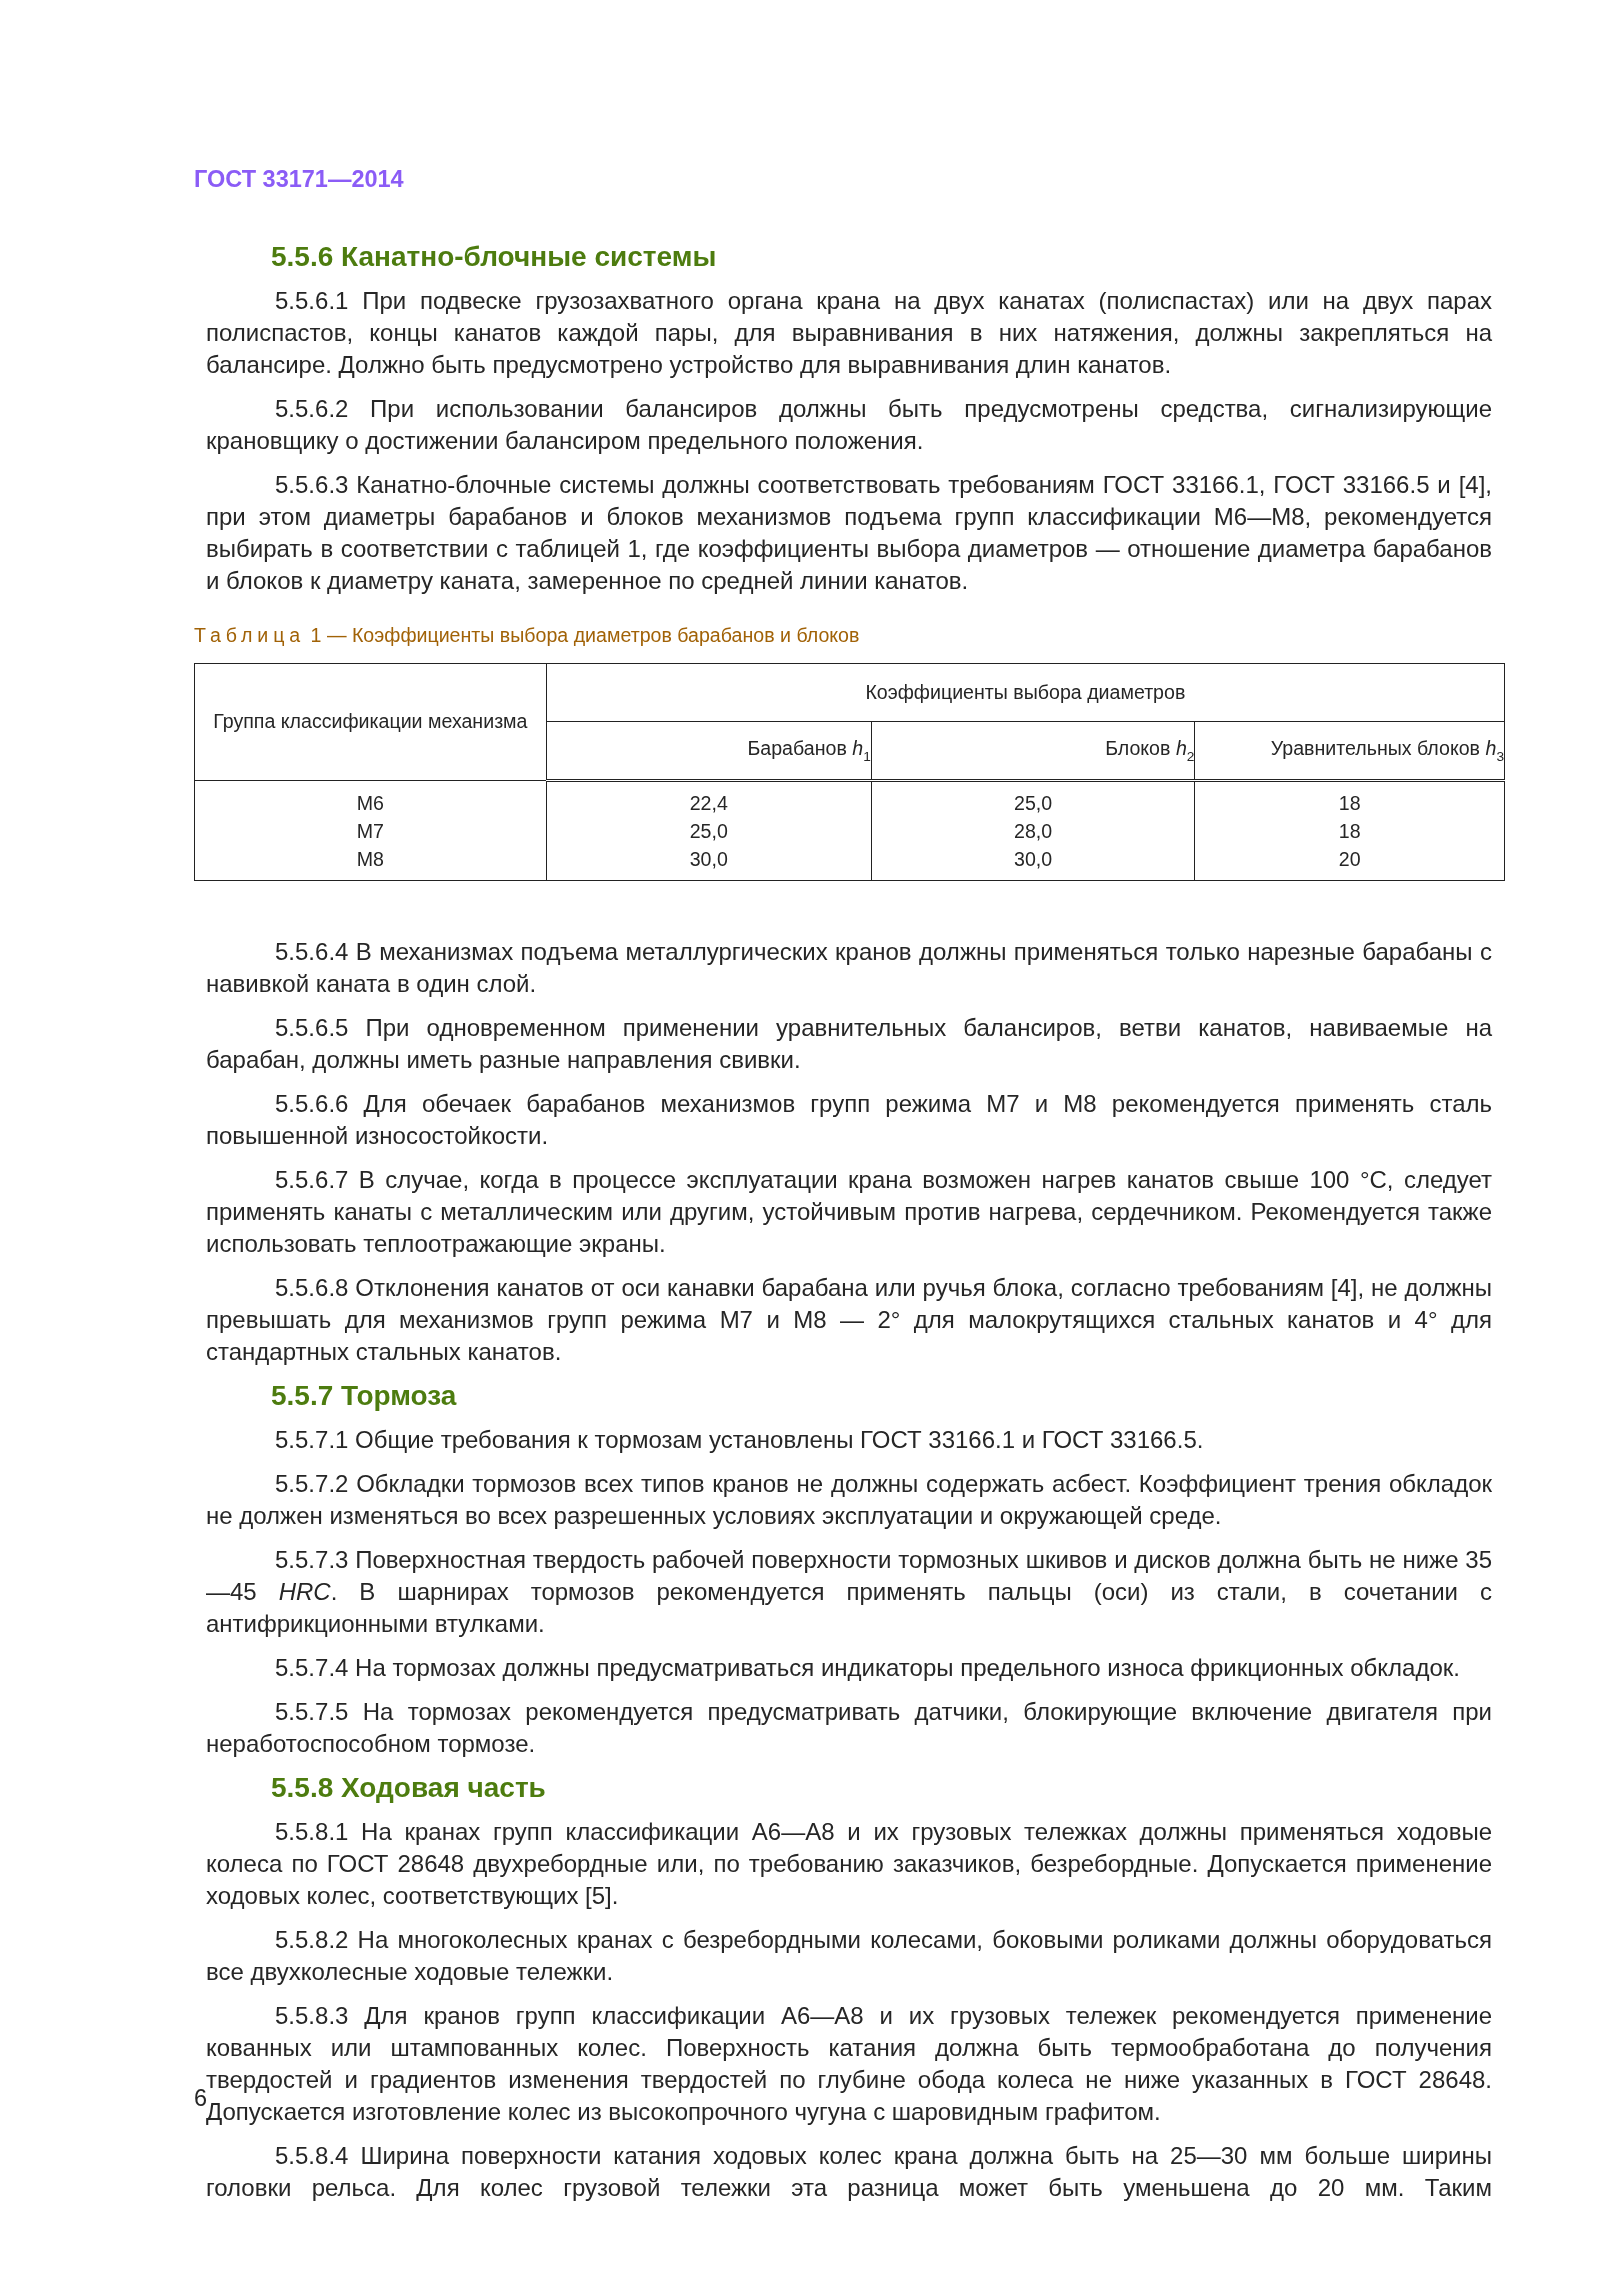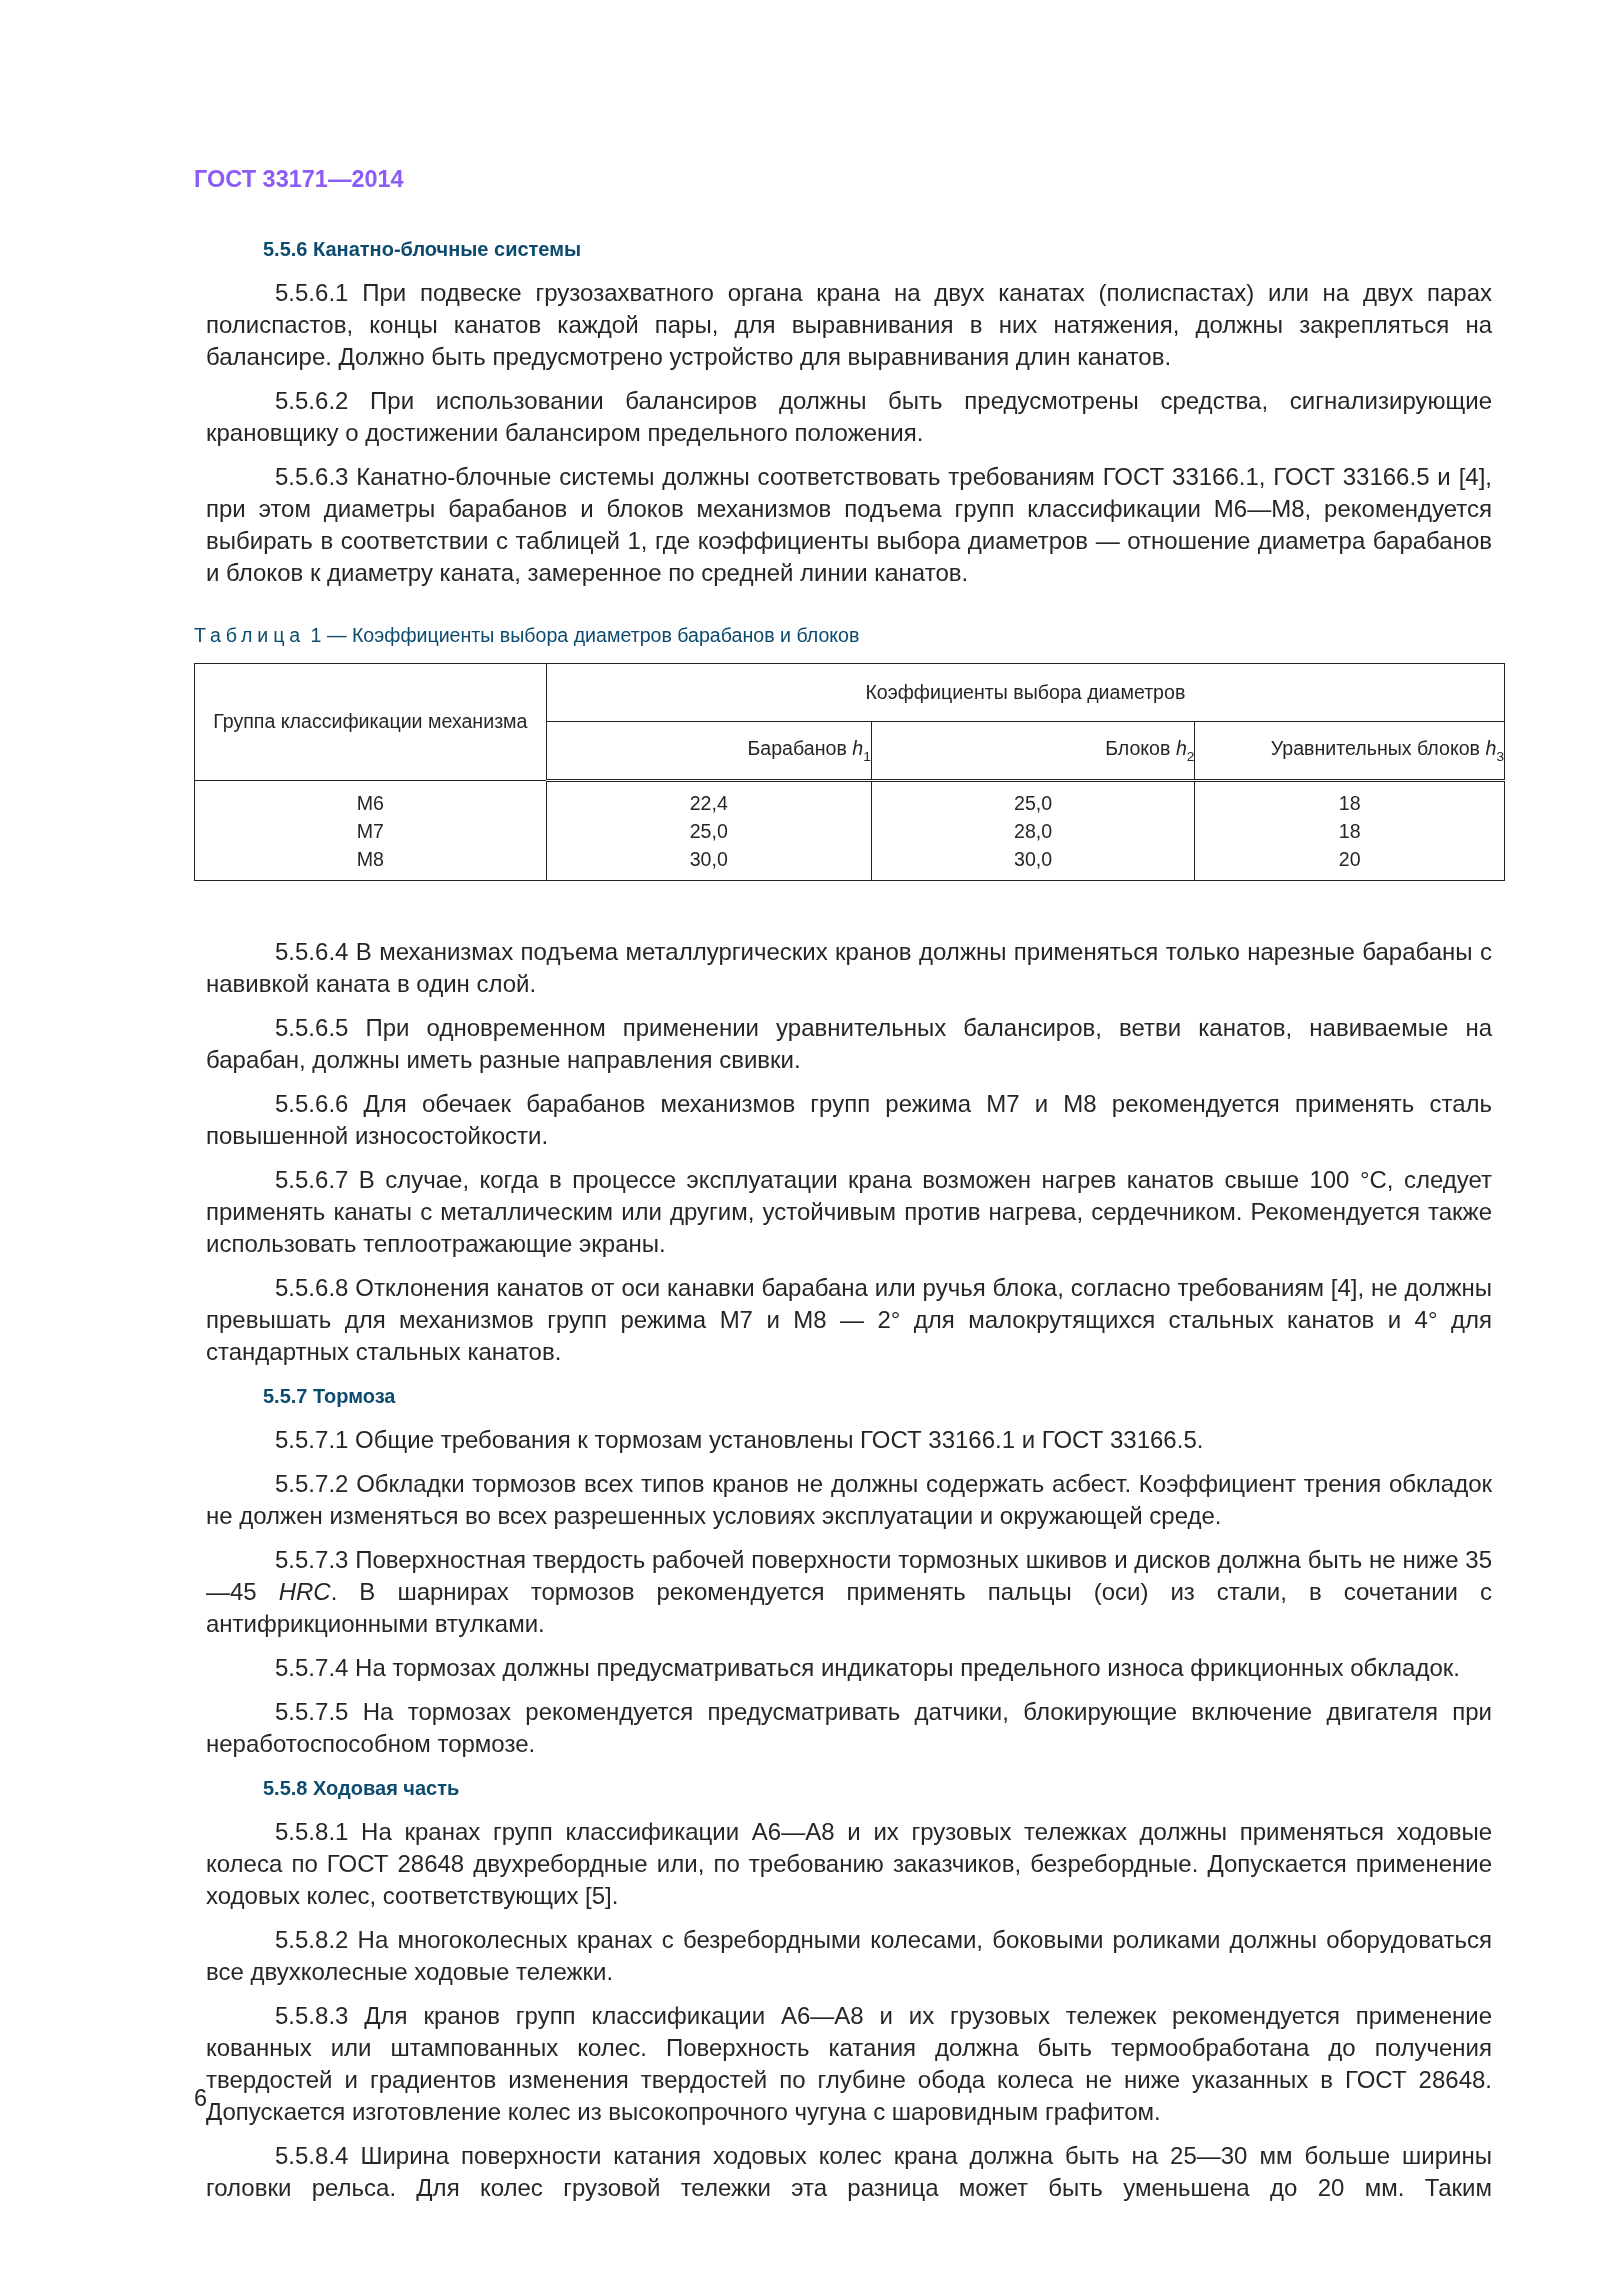--- a/index.html
+++ b/index.html
@@ -10,25 +10,25 @@
     .page { position: absolute; left: 194px; top: 0; width: 1310px; }
     .doc-title {
       position: absolute; top: 165px; left: 0;
       font-size: 23.5px; font-weight: bold; line-height: 29px; color: #8b5cf6;
     }
     .body-block {
       position: absolute; left: 0; width: 1310px;
       font-size: 24px; line-height: 32px; text-align: justify;
     }
     .body-block p { margin: 12px; text-indent: 69px; }
-    .body-block h3 { margin: 0; padding-left: 69px; font-size: 20px; line-height: 32px; font-weight: bold; color: #0c4a6e; }
+    .body-block h3 { margin: 8px; padding-left: 69px; font-size: 28px; line-height: 32px; font-weight: bold; color: #4d7c0f; }
     .block1 { top: 233px; }
     .block2 { top: 924px; }
     .caption {
-      position: absolute; top: 623px; left: 0; font-size: 19.6px; line-height: 25.5px; color: #0c4a6e;
+      position: absolute; top: 623px; left: 0; font-size: 19.6px; line-height: 25.5px; color: #a16207;
     }
     .caption .spaced { letter-spacing: 4.9px; }
     table.coef {
       position: absolute; top: 663px; left: 0; width: 1311px;
       border-collapse: collapse; font-size: 19.6px; color: #262626;
     }
     table.coef td, table.coef th {
       border: 1.5px solid #222; text-align: center; font-weight: normal; padding: 0;
     }
     table.coef th.group { width: 360px; height: 116px; vertical-align: middle; line-height: 27.4px; }

